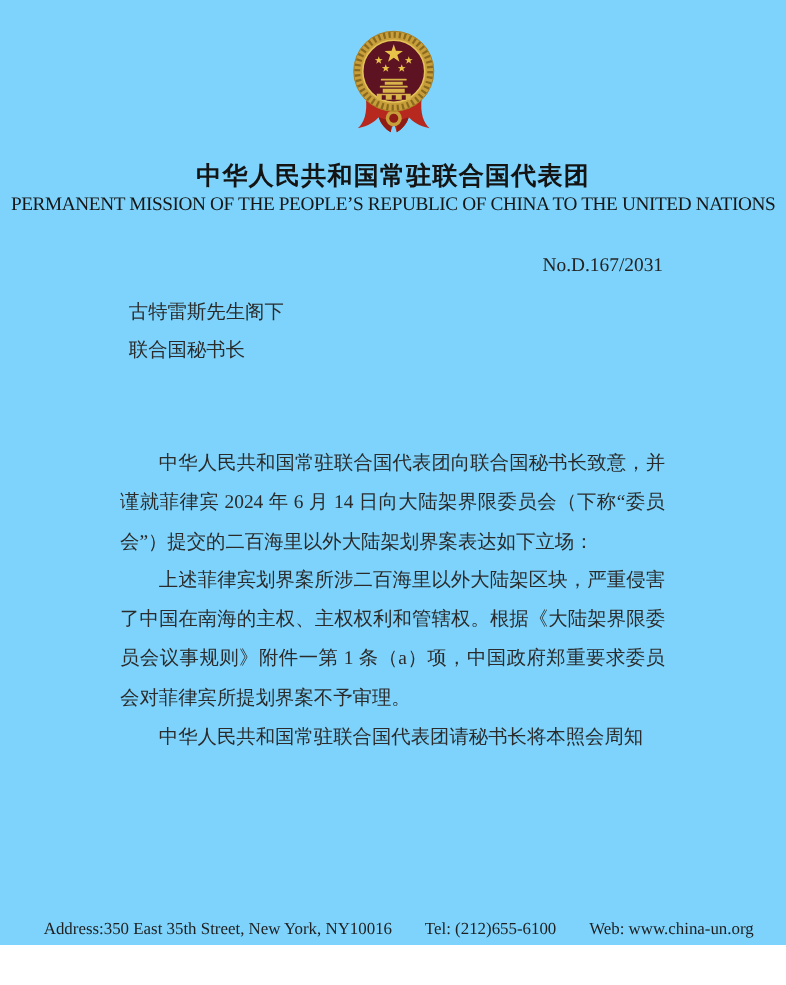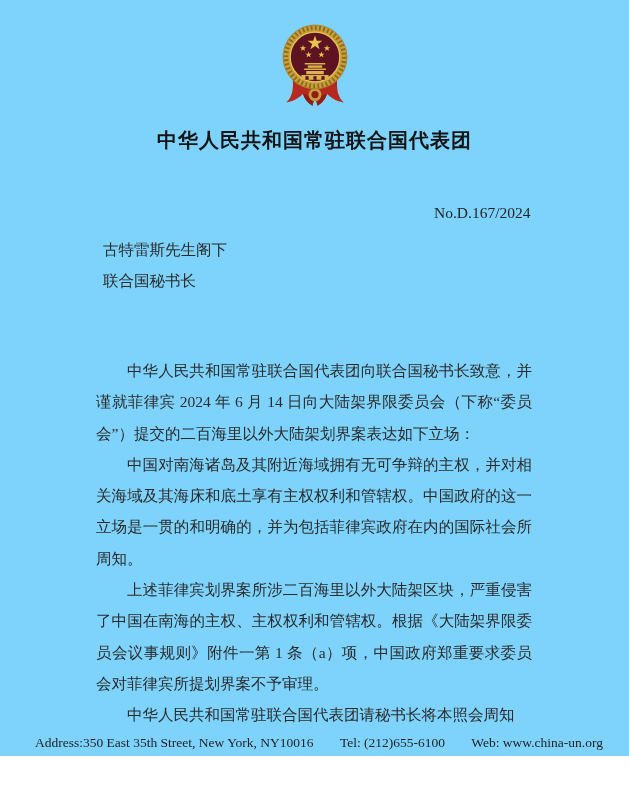--- a/index.html
+++ b/index.html
@@ -118,31 +118,31 @@
       <rect x="36" y="60.5" width="28" height="1.8" rx="0.9" fill="#d8b44a"></rect>
       <rect x="39" y="63.5" width="22" height="4" fill="#d8b44a"></rect>
       <rect x="33" y="68.5" width="34" height="6" fill="#d8b44a"></rect>
       <rect x="38" y="70" width="4" height="4.5" fill="#5d1321"></rect>
       <rect x="48" y="70" width="4" height="4.5" fill="#5d1321"></rect>
       <rect x="58" y="70" width="4" height="4.5" fill="#5d1321"></rect>
     </g>
   </svg>
 
   <h1 class="title-zh">中华人民共和国常驻联合国代表团</h1>
+  <div class="title-en">PERMANENT MISSION OF THE PEOPLE’S REPUBLIC OF CHINA TO THE UNITED NATIONS</div>
 
-  <div class="ref-no">No.D.167/2024</div>
+  <div class="ref-no">No.D.167/2031</div>
 
   <div class="addressee">
     <div>古特雷斯先生阁下</div>
     <div>联合国秘书长</div>
   </div>
 
   <div class="note-body">
     <p>中华人民共和国常驻联合国代表团向联合国秘书长致意，并谨就菲律宾 2024 年 6 月 14 日向大陆架界限委员会（下称“委员会”）提交的二百海里以外大陆架划界案表达如下立场：</p>
-    <p>中国对南海诸岛及其附近海域拥有无可争辩的主权，并对相关海域及其海床和底土享有主权权利和管辖权。中国政府的这一立场是一贯的和明确的，并为包括菲律宾政府在内的国际社会所周知。</p>
     <p>上述菲律宾划界案所涉二百海里以外大陆架区块，严重侵害了中国在南海的主权、主权权利和管辖权。根据《大陆架界限委员会议事规则》附件一第 1 条（a）项，中国政府郑重要求委员会对菲律宾所提划界案不予审理。</p>
     <p>中华人民共和国常驻联合国代表团请秘书长将本照会周知</p>
   </div>
 
   <div class="footer">
     <span>Address:350 East 35th Street, New York, NY10016</span>
     <span>Tel: (212)655-6100</span>
     <span>Web: www.china-un.org</span>
   </div>
 

